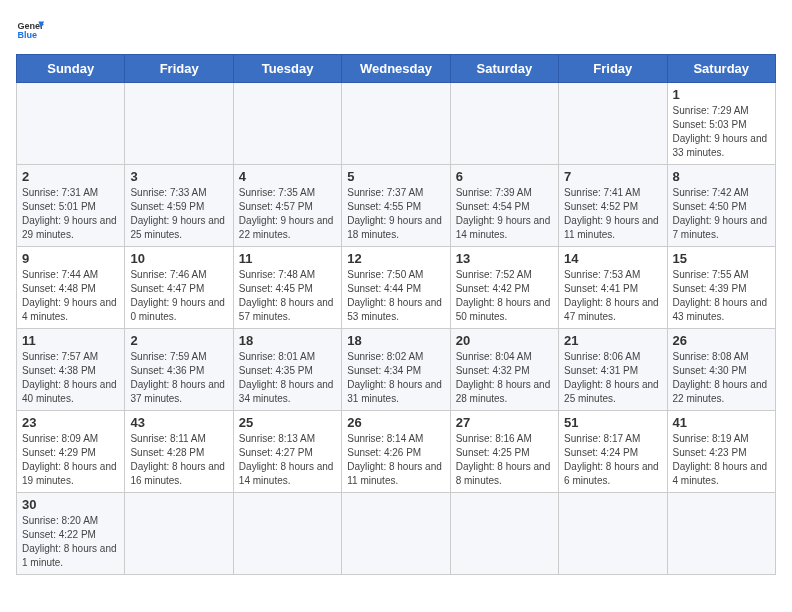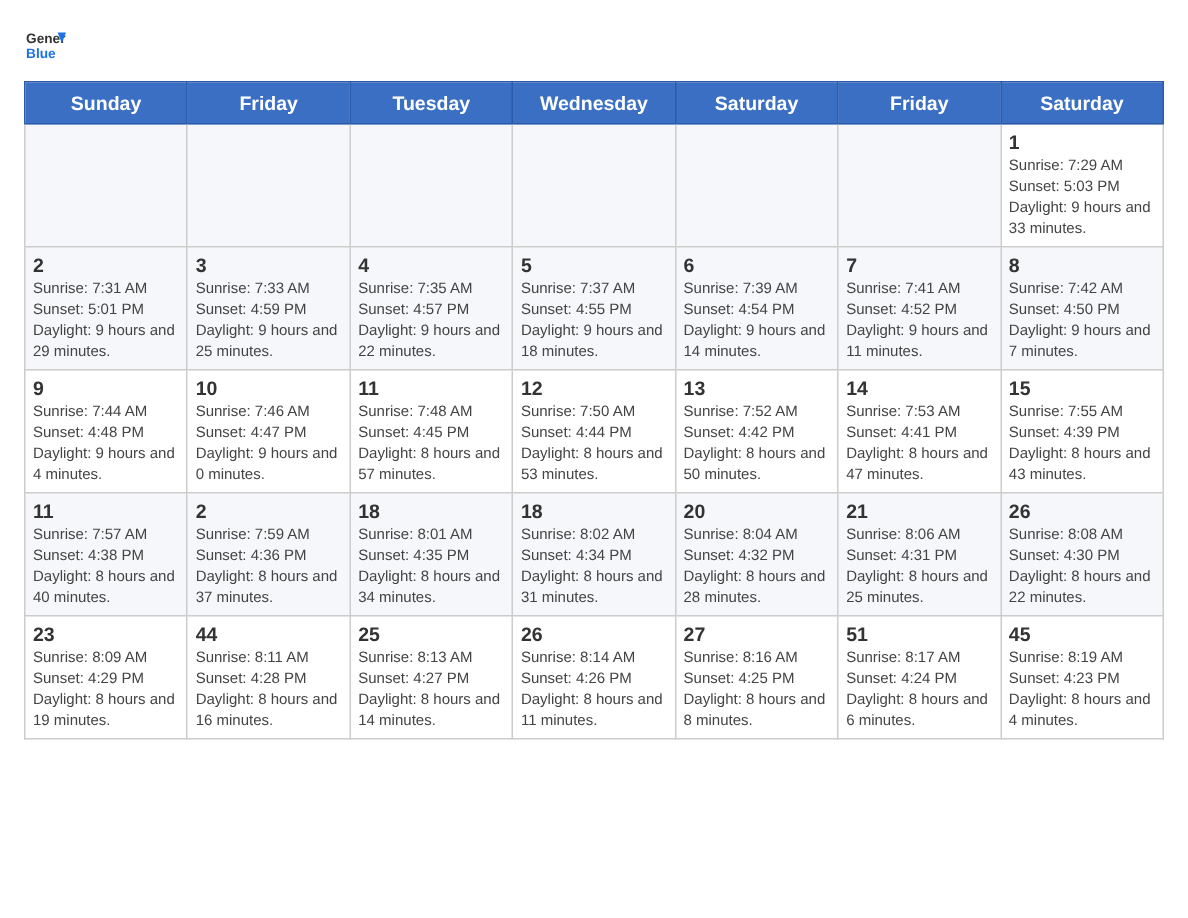--- a/index.html
+++ b/index.html
@@ -213,38 +213,50 @@
           <span class="day-number">26</span>
           <div class="day-info">Sunrise: 8:08 AM<br>Sunset: 4:30 PM<br>Daylight: 8 hours and 22 minutes.</div>
         </td>
       </tr>
       <tr>
         <td>
           <span class="day-number">23</span>
           <div class="day-info">Sunrise: 8:09 AM<br>Sunset: 4:29 PM<br>Daylight: 8 hours and 19 minutes.</div>
         </td>
         <td>
-          <span class="day-number">44</span>
+          <span class="day-number">43</span>
           <div class="day-info">Sunrise: 8:11 AM<br>Sunset: 4:28 PM<br>Daylight: 8 hours and 16 minutes.</div>
         </td>
         <td>
           <span class="day-number">25</span>
           <div class="day-info">Sunrise: 8:13 AM<br>Sunset: 4:27 PM<br>Daylight: 8 hours and 14 minutes.</div>
         </td>
         <td>
           <span class="day-number">26</span>
           <div class="day-info">Sunrise: 8:14 AM<br>Sunset: 4:26 PM<br>Daylight: 8 hours and 11 minutes.</div>
         </td>
         <td>
           <span class="day-number">27</span>
           <div class="day-info">Sunrise: 8:16 AM<br>Sunset: 4:25 PM<br>Daylight: 8 hours and 8 minutes.</div>
         </td>
         <td>
           <span class="day-number">51</span>
           <div class="day-info">Sunrise: 8:17 AM<br>Sunset: 4:24 PM<br>Daylight: 8 hours and 6 minutes.</div>
         </td>
         <td>
-          <span class="day-number">45</span>
+          <span class="day-number">41</span>
           <div class="day-info">Sunrise: 8:19 AM<br>Sunset: 4:23 PM<br>Daylight: 8 hours and 4 minutes.</div>
         </td>
+      </tr>
+      <tr class="last-row">
+        <td>
+          <span class="day-number">30</span>
+          <div class="day-info">Sunrise: 8:20 AM<br>Sunset: 4:22 PM<br>Daylight: 8 hours and 1 minute.</div>
+        </td>
+        <td class="empty-cell"></td>
+        <td class="empty-cell"></td>
+        <td class="empty-cell"></td>
+        <td class="empty-cell"></td>
+        <td class="empty-cell"></td>
+        <td class="empty-cell"></td>
       </tr>
     </tbody>
 </table>
 
 </body></html>

